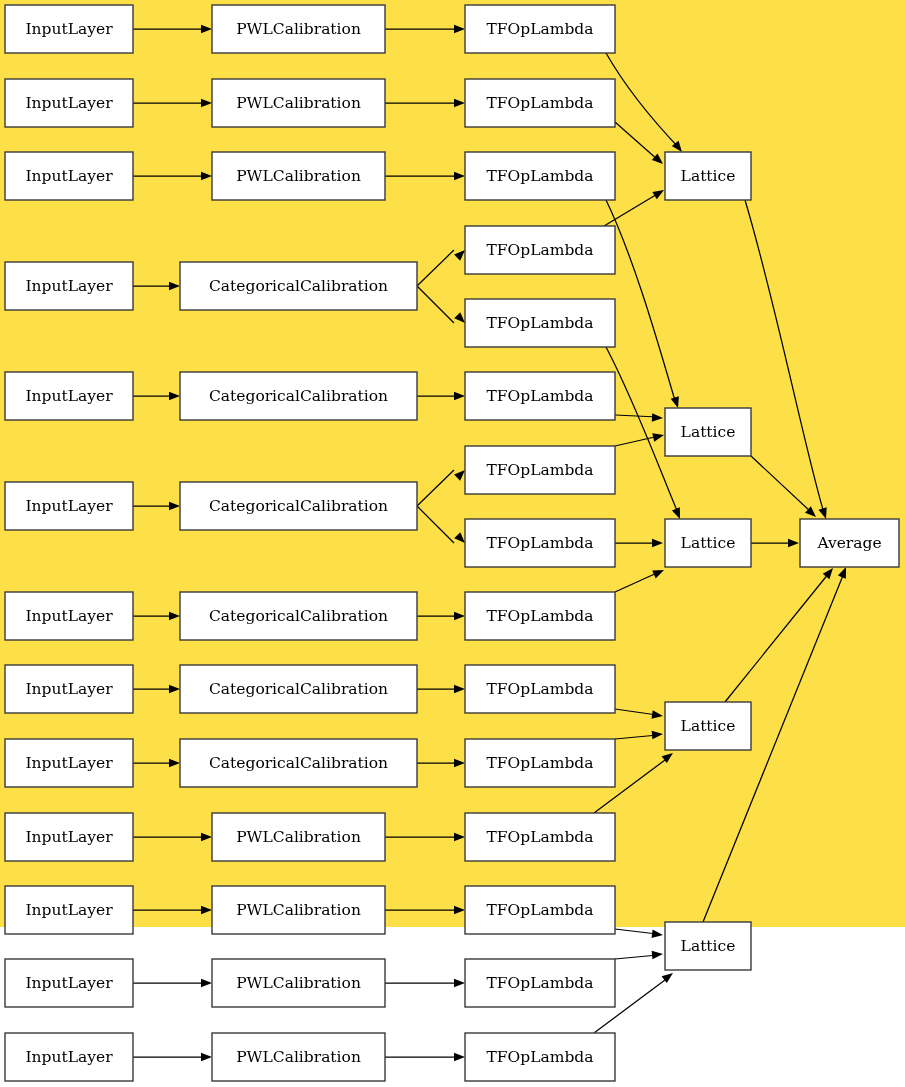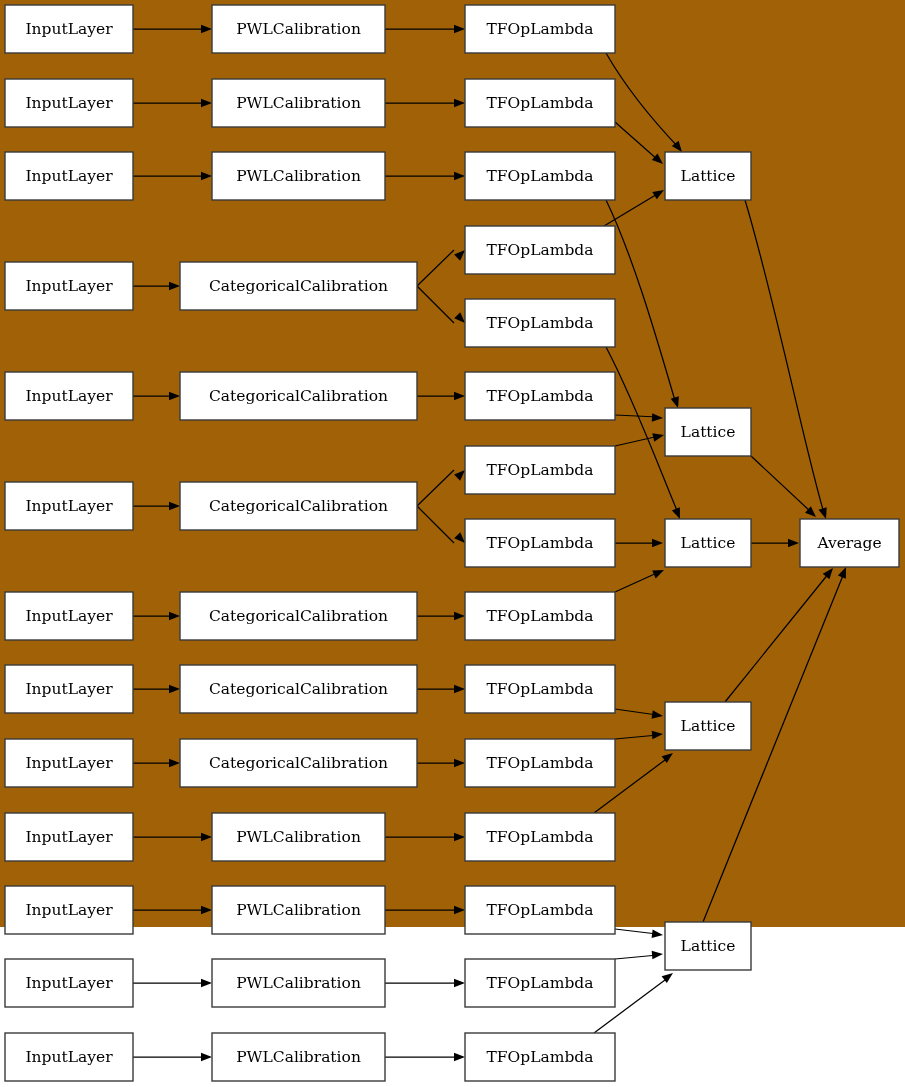--- a/index.html
+++ b/index.html
@@ -1,19 +1,19 @@
 <!DOCTYPE html>
 <html><head>
 <meta charset="utf-8">
 <title>Keras Model Graph</title>
 <style>
   html,body{margin:0;padding:0;background:#ffffff;}
   body{width:905px;height:1087px;overflow:hidden;
        font-family:"DejaVu Serif","Liberation Serif",serif;}
-  #stage{position:relative;width:905px;height:927px;background:#a16207;}
+  #stage{position:relative;width:905px;height:927px;background:#fde047;}
   svg#graph{position:absolute;left:0;top:0;width:905px;height:1087px;display:block;}
   .node-rect{fill:#ffffff;stroke:#3a3a3a;stroke-width:1.4;}
   .node-label{font-family:"DejaVu Serif","Liberation Serif",serif;
               font-size:15.5px;fill:#000000;text-anchor:middle;
               dominant-baseline:middle;}
   .edge{fill:none;stroke:#000000;stroke-width:1.25;}
   .arrowhead{fill:#000000;stroke:none;}
 </style>
 </head>
 <body>

